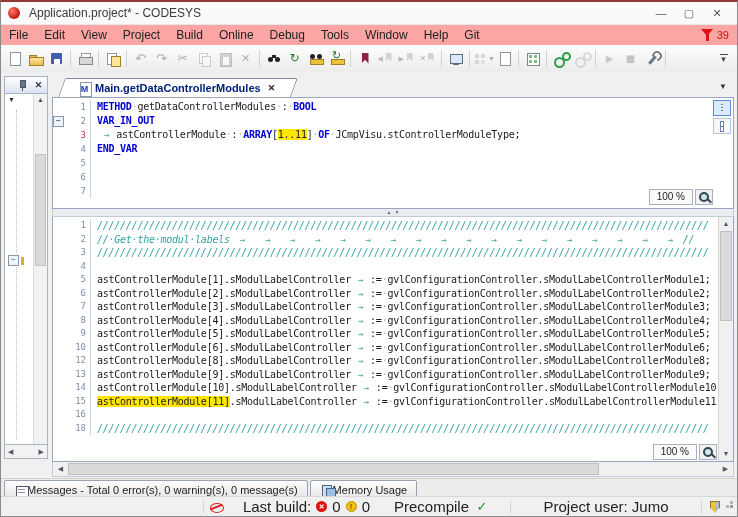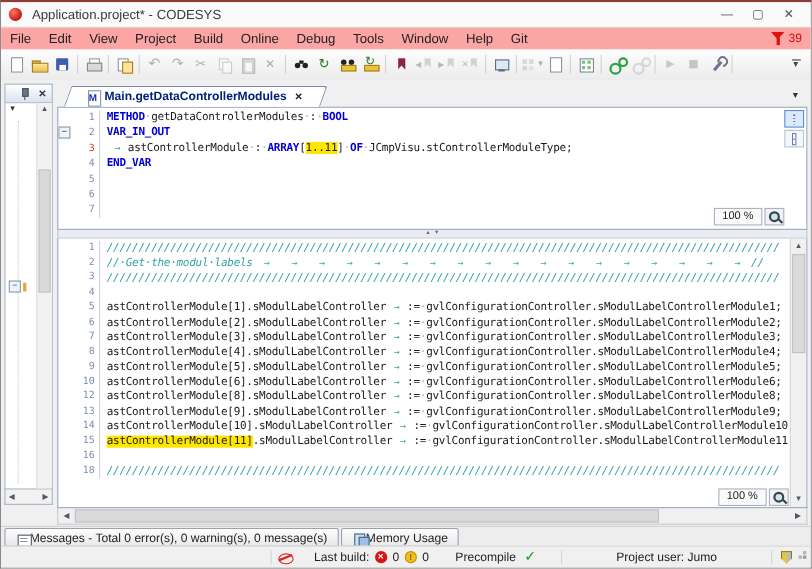--- a/index.html
+++ b/index.html
@@ -111,21 +111,21 @@
   .vs-up{display:block;line-height:13px}
   .vs-thumb{position:absolute;left:1px;right:1px;top:14px;height:88px;background:#dadada;border:1px solid #c0c0c0}
   .vs-down{position:absolute;bottom:1px;left:0;right:0;line-height:13px}
 
   
   .msgbar{position:absolute;left:0;right:0;bottom:19px;height:18px;background:#ededed;border-top:1px solid #d0d0d0;
           display:flex;align-items:flex-end;gap:2px;padding:0 3px}
   .mtab{display:flex;align-items:flex-end;gap:0;font-size:11px;color:#222;border:1px solid #98a2b0;
         background:linear-gradient(#fdfdfd,#e9e9e9);height:17px;padding:0 9px;border-radius:2px 2px 0 0;box-sizing:border-box}
   .statusbar{position:absolute;left:0;right:0;bottom:0;height:19px;background:#f0f0f0;border-top:1px solid #d8d8d8;
-             display:flex;align-items:center;font-size:11px;color:#222;gap:5px;padding-right:4px}
+             display:flex;align-items:center;font-size:15px;color:#222;gap:5px;padding-right:4px}
   .sb-fill{flex:1}
   .sb-sep{width:1px;height:13px;background:#d5d5d5}
   .sb-user{width:180px;text-align:center}
   .grip{width:3px;height:3px;background:#9a9a9a;margin-left:2px;box-shadow:-4px 0 #b5b5b5,0 -4px #b5b5b5}
 
   
   .ico{display:inline-block;width:16px;height:16px;position:relative;flex:none;font-family:"DejaVu Sans",sans-serif;font-style:normal}
   .ico-s{width:13px;height:13px}
   .i-codesys::before{content:"";position:absolute;left:1px;top:2px;width:12px;height:12px;border-radius:50%;
       background:radial-gradient(circle at 35% 35%,#ff7a66,#c01818 70%)}

